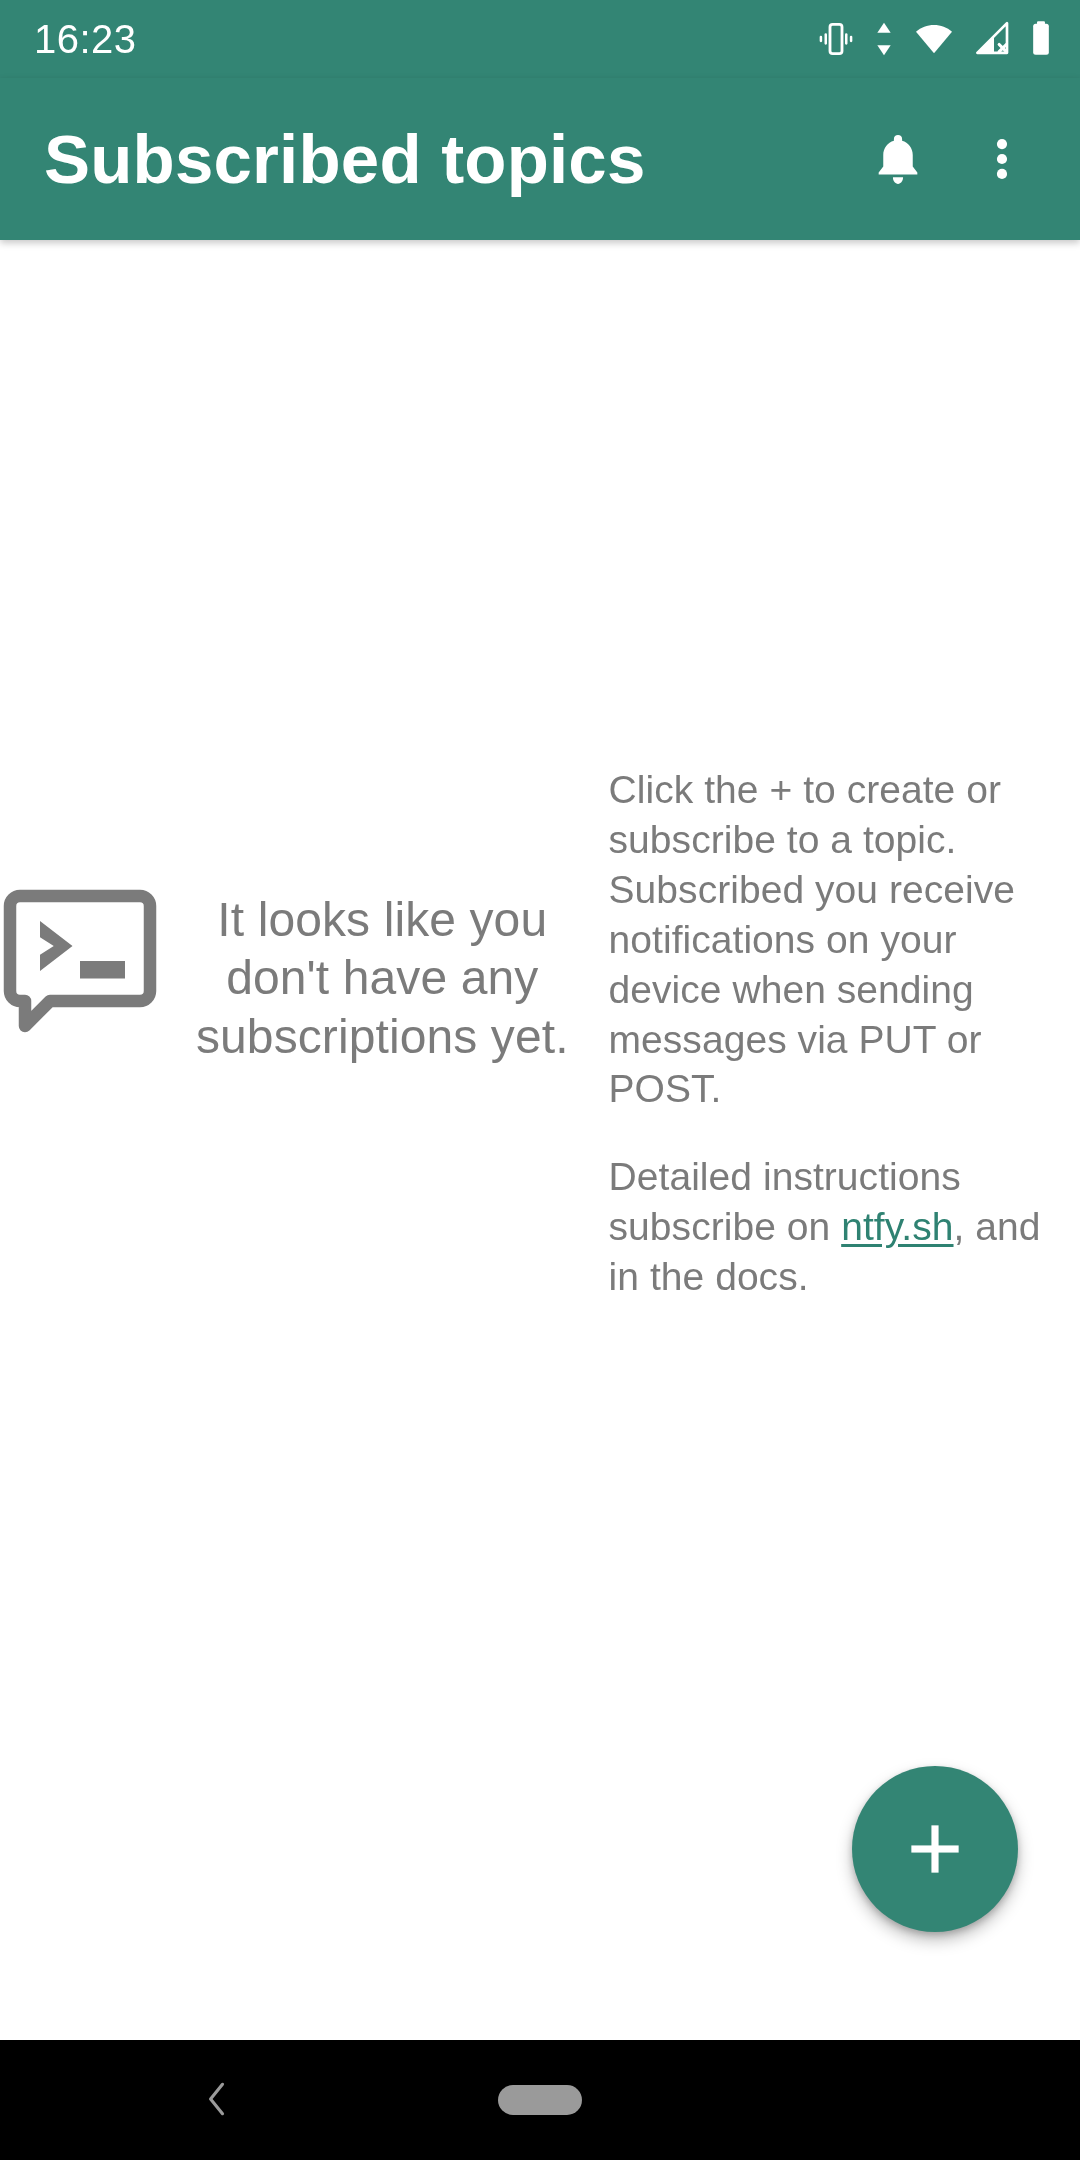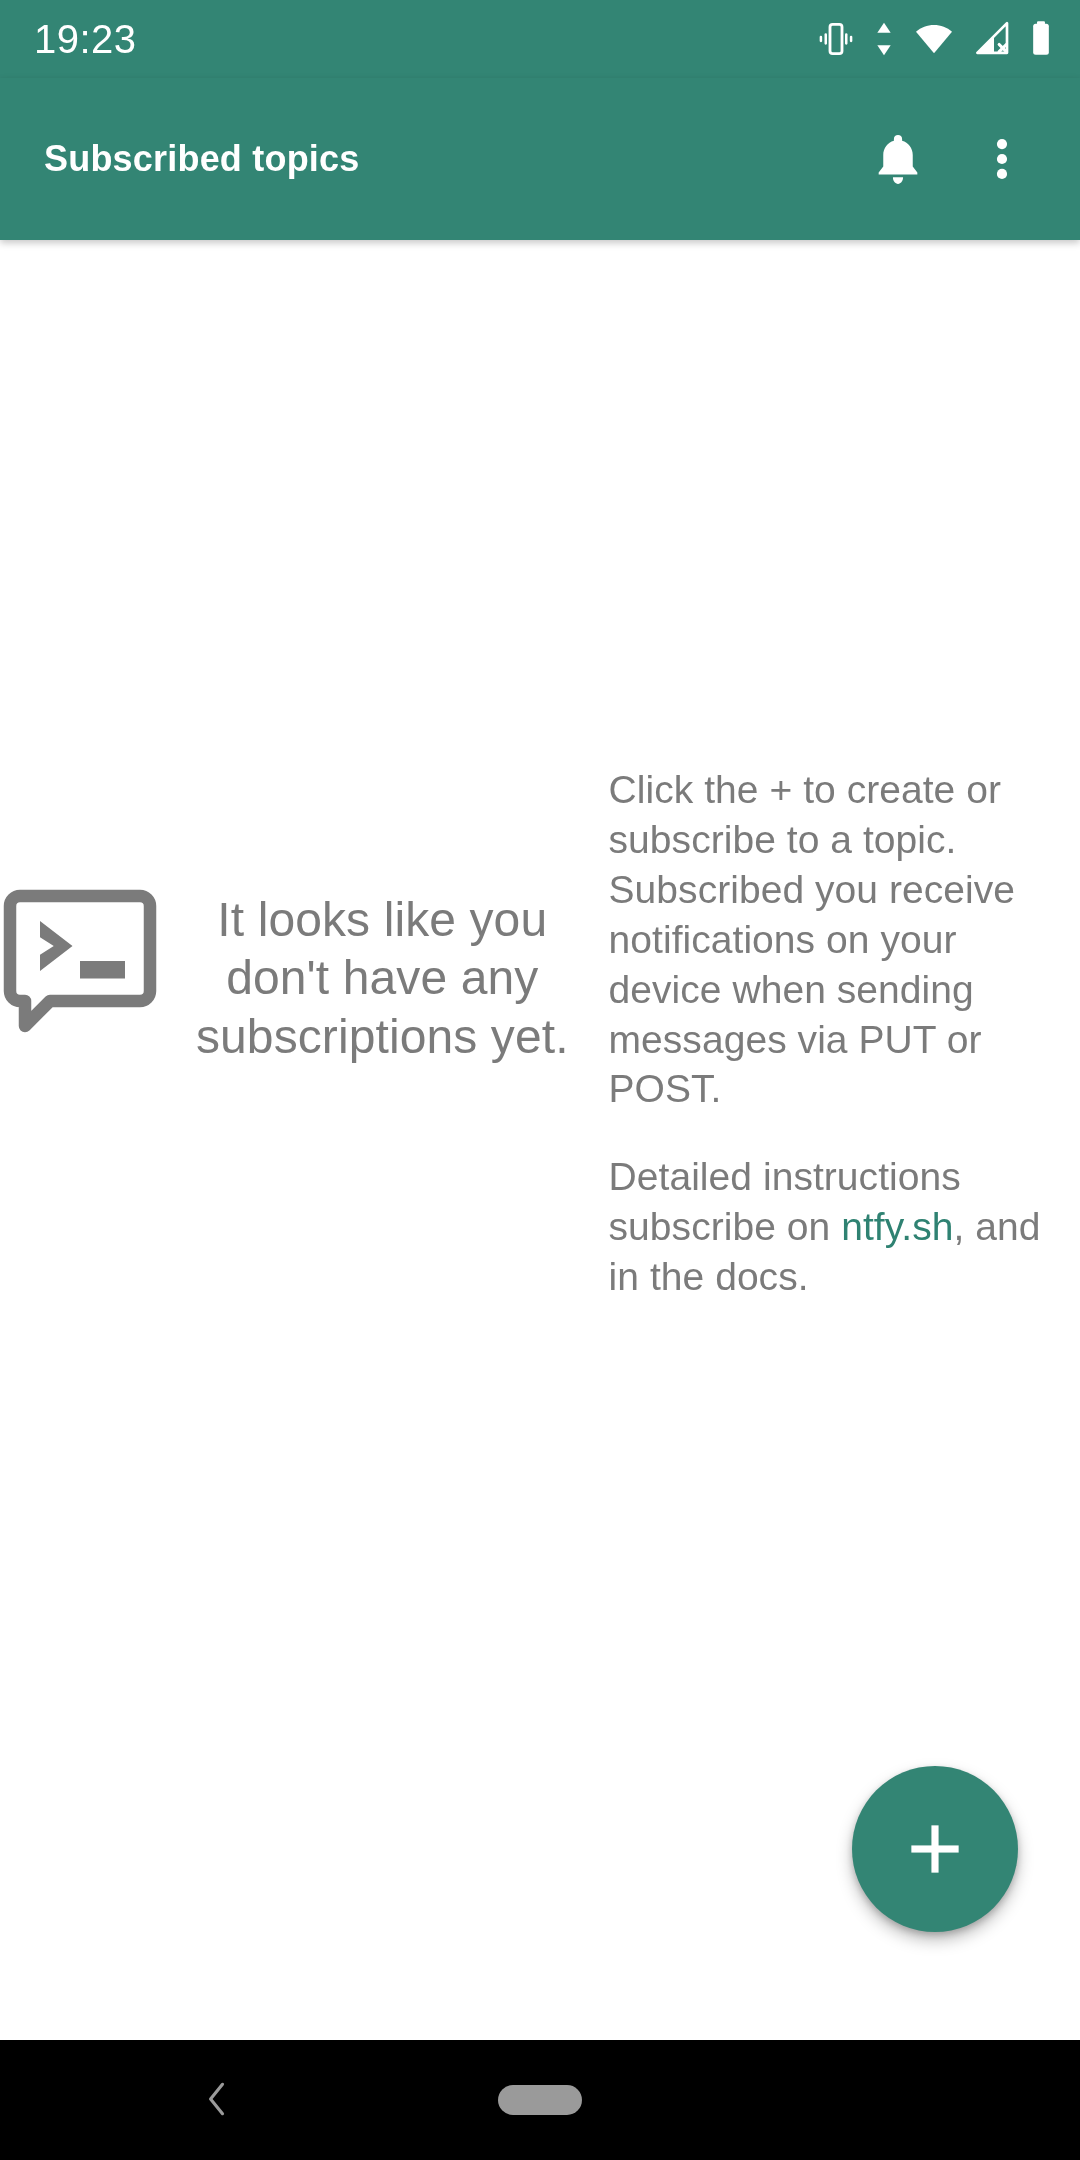--- a/index.html
+++ b/index.html
@@ -45,21 +45,21 @@
     background:#338574;
     display:flex; align-items:center;
     padding:0 30px 0 44px;
     flex:0 0 auto;
     position:relative;
     z-index:5;
     box-shadow:0 3px 7px rgba(0,0,0,0.22);
   }
   .app-bar-title {
     color:#ffffff;
-    font-size:36px;
+    font-size:69px;
     font-weight:bold;
     letter-spacing:0.2px;
     line-height:1;
     white-space:nowrap;
   }
   .app-bar-spacer { flex:1 1 auto; }
   .app-bar-actions { display:flex; align-items:center; gap:8px; }
   .icon-btn {
     width:96px; height:96px;
     display:flex; align-items:center; justify-content:center;
@@ -109,20 +109,21 @@
     font-size:39px;
     font-weight:400;
     line-height:1.28;
     text-align:left;
     letter-spacing:0.05px;
   }
   .instructions p + p { margin-top:38px; }
 
   .link {
     color:#2f8272;
+    text-decoration:underline;
     text-underline-offset:4px;
     cursor:pointer;
   }
 
   
   .fab {
     position:absolute;
     right:62px; bottom:108px;
     width:166px; height:166px;
     border-radius:50%;
@@ -158,21 +159,21 @@
     background:#9a9a9a;
     border:none; cursor:pointer;
   }
 </style>
 </head>
 <body>
 
 <div id="phone">
 
   <div class="status-bar">
-    <div class="status-clock">19:23</div>
+    <div class="status-clock">16:23</div>
     <div class="status-spacer"></div>
     <div class="status-icons">
 
       <span>
         <svg width="40" height="40" viewBox="0 0 24 24" fill="#ffffff">
           <rect x="8.4" y="3.2" width="7.2" height="17.6" rx="1.6" fill="none" stroke="#ffffff" stroke-width="1.7"></rect>
           <rect x="5.1" y="8.6" width="1.5" height="6.8" rx="0.7"></rect>
           <rect x="2.2" y="10.1" width="1.5" height="3.8" rx="0.7"></rect>
           <rect x="17.4" y="8.6" width="1.5" height="6.8" rx="0.7"></rect>
           <rect x="20.3" y="10.1" width="1.5" height="3.8" rx="0.7"></rect>

